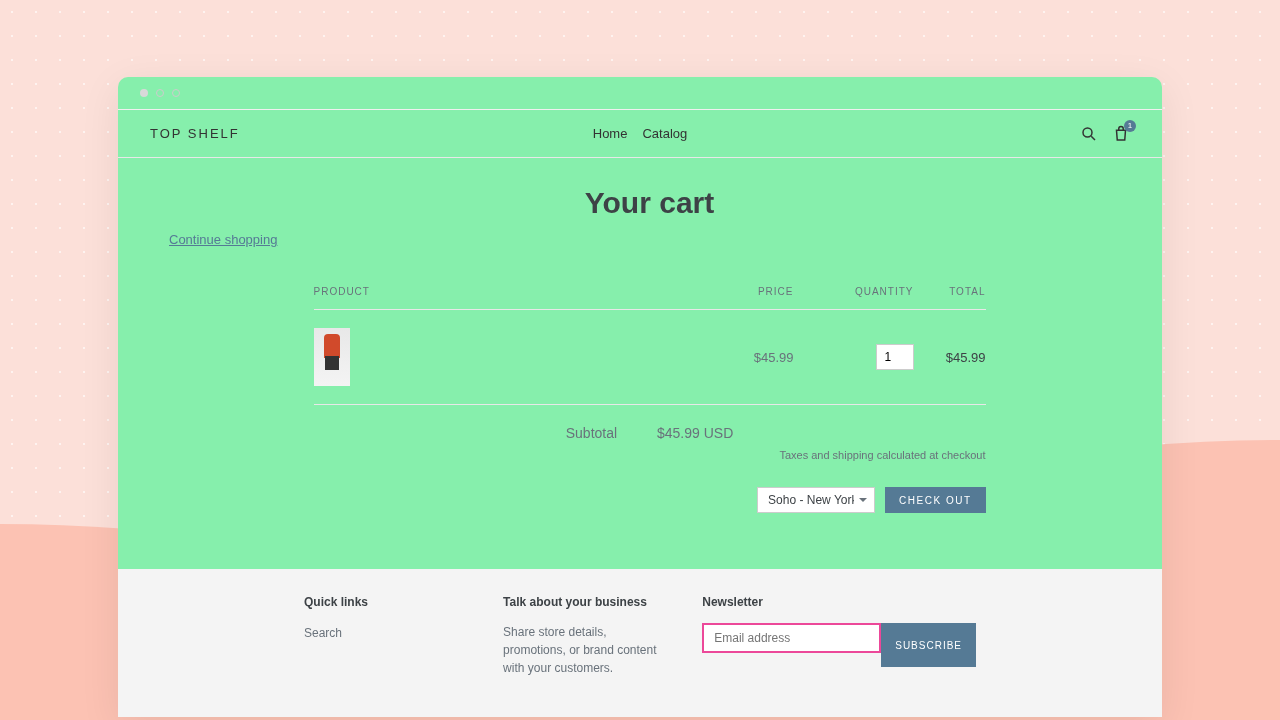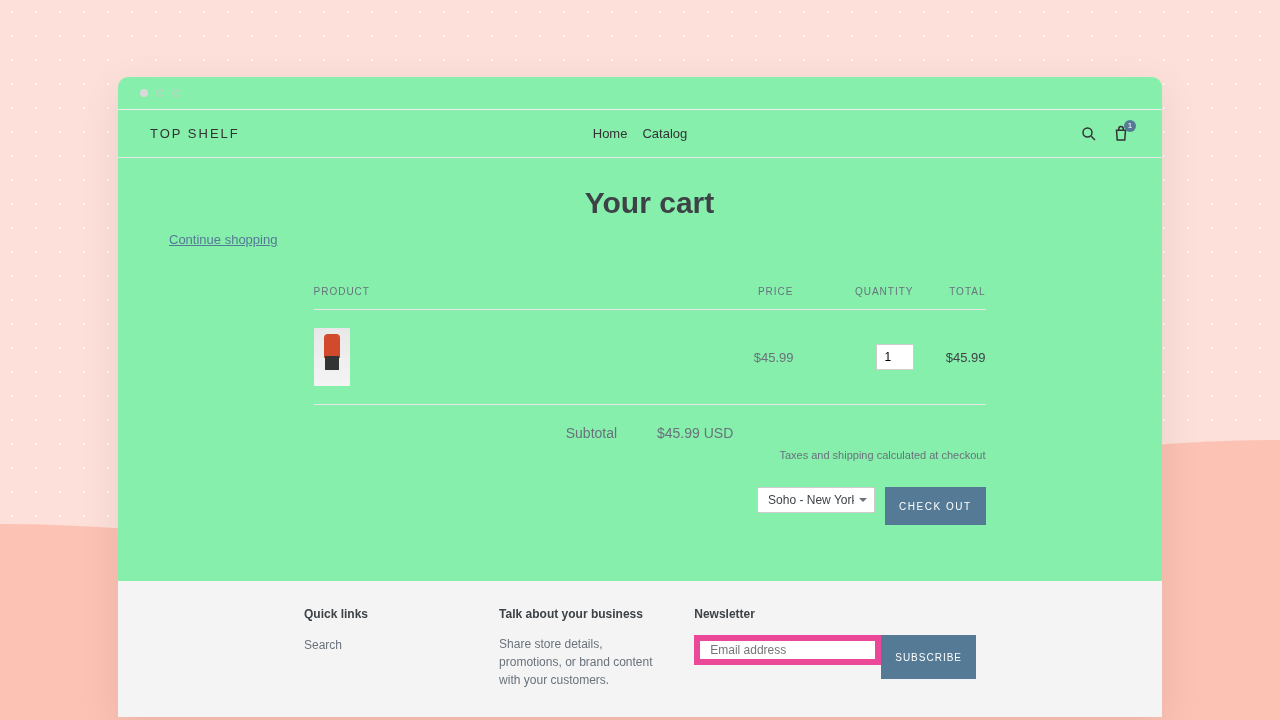--- a/index.html
+++ b/index.html
@@ -203,21 +203,21 @@
   content: "";
   position: absolute;
   right: 8px;
   top: 11px;
   border-left: 4px solid transparent;
   border-right: 4px solid transparent;
   border-top: 4px solid #69727b;
   pointer-events: none;
 }
 .checkout-btn {
-  height: 38px;
+  height: 26px;
   background: #557a95;
   color: #fff;
   border: none;
   font-size: 10px;
   letter-spacing: 1.5px;
   padding: 0 14px;
   cursor: pointer;
 }
 .footer {
   background: #f4f4f4;
@@ -232,21 +232,21 @@
 }
 .footer-col { flex: 1; }
 .footer-col.news { flex: 1.5; }
 .footer h4 { font-size: 12px; font-weight: 600; color: #3d4246; margin-bottom: 14px; }
 .footer p, .footer a { font-size: 12px; color: #69727b; line-height: 1.5; }
 .footer a { cursor: pointer; }
 .newsletter-form { display: flex; }
 .email-input {
   flex: 1;
   height: 30px;
-  border: 6px solid #ec4899;
+  border: 2px solid #ec4899;
   padding: 0 10px;
   font-size: 12px;
 }
 .subscribe-btn {
   height: 44px;
   background: #557a95;
   color: #fff;
   border: none;
   font-size: 10px;
   letter-spacing: 1px;

